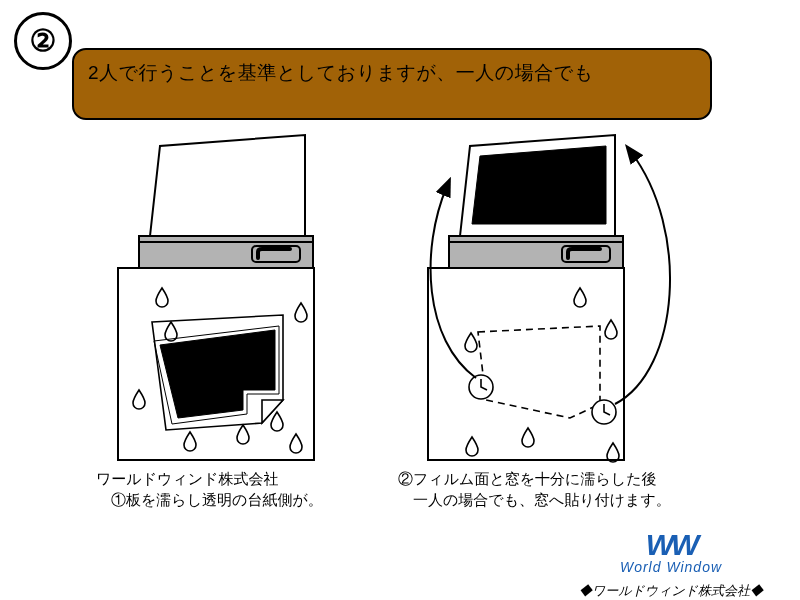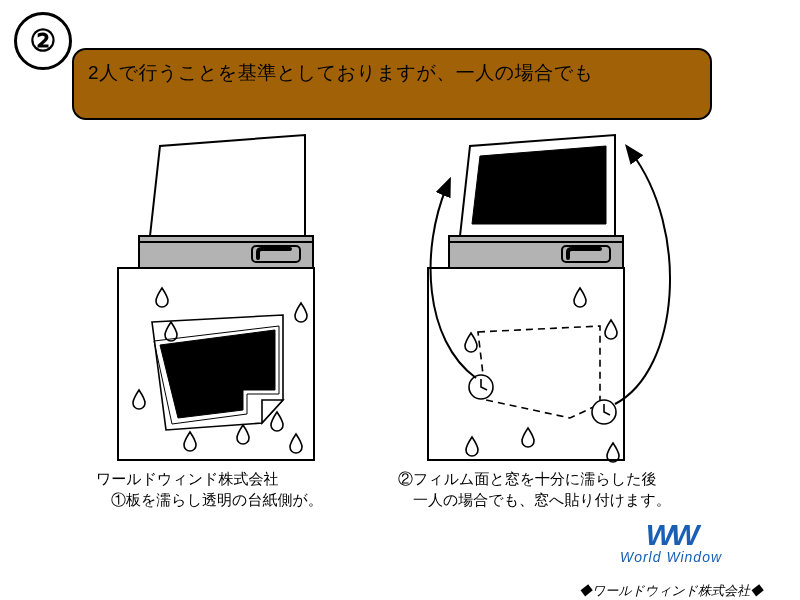--- a/index.html
+++ b/index.html
@@ -90,21 +90,21 @@
   #logo-sub {
     font-size: 14px;
     color: #1a5fb4;
     letter-spacing: 1px;
     line-height: 14px;
   }
   #logo-company {
     font-size: 13px;
     color: #000;
     line-height: 18px;
-    margin-top: 18px;
+    margin-top: 8px;
   }
   svg { display: block; }
   #art {
     position: absolute;
     left: 0;
     top: 0;
   }
 </style>
 </head>
 <body>

